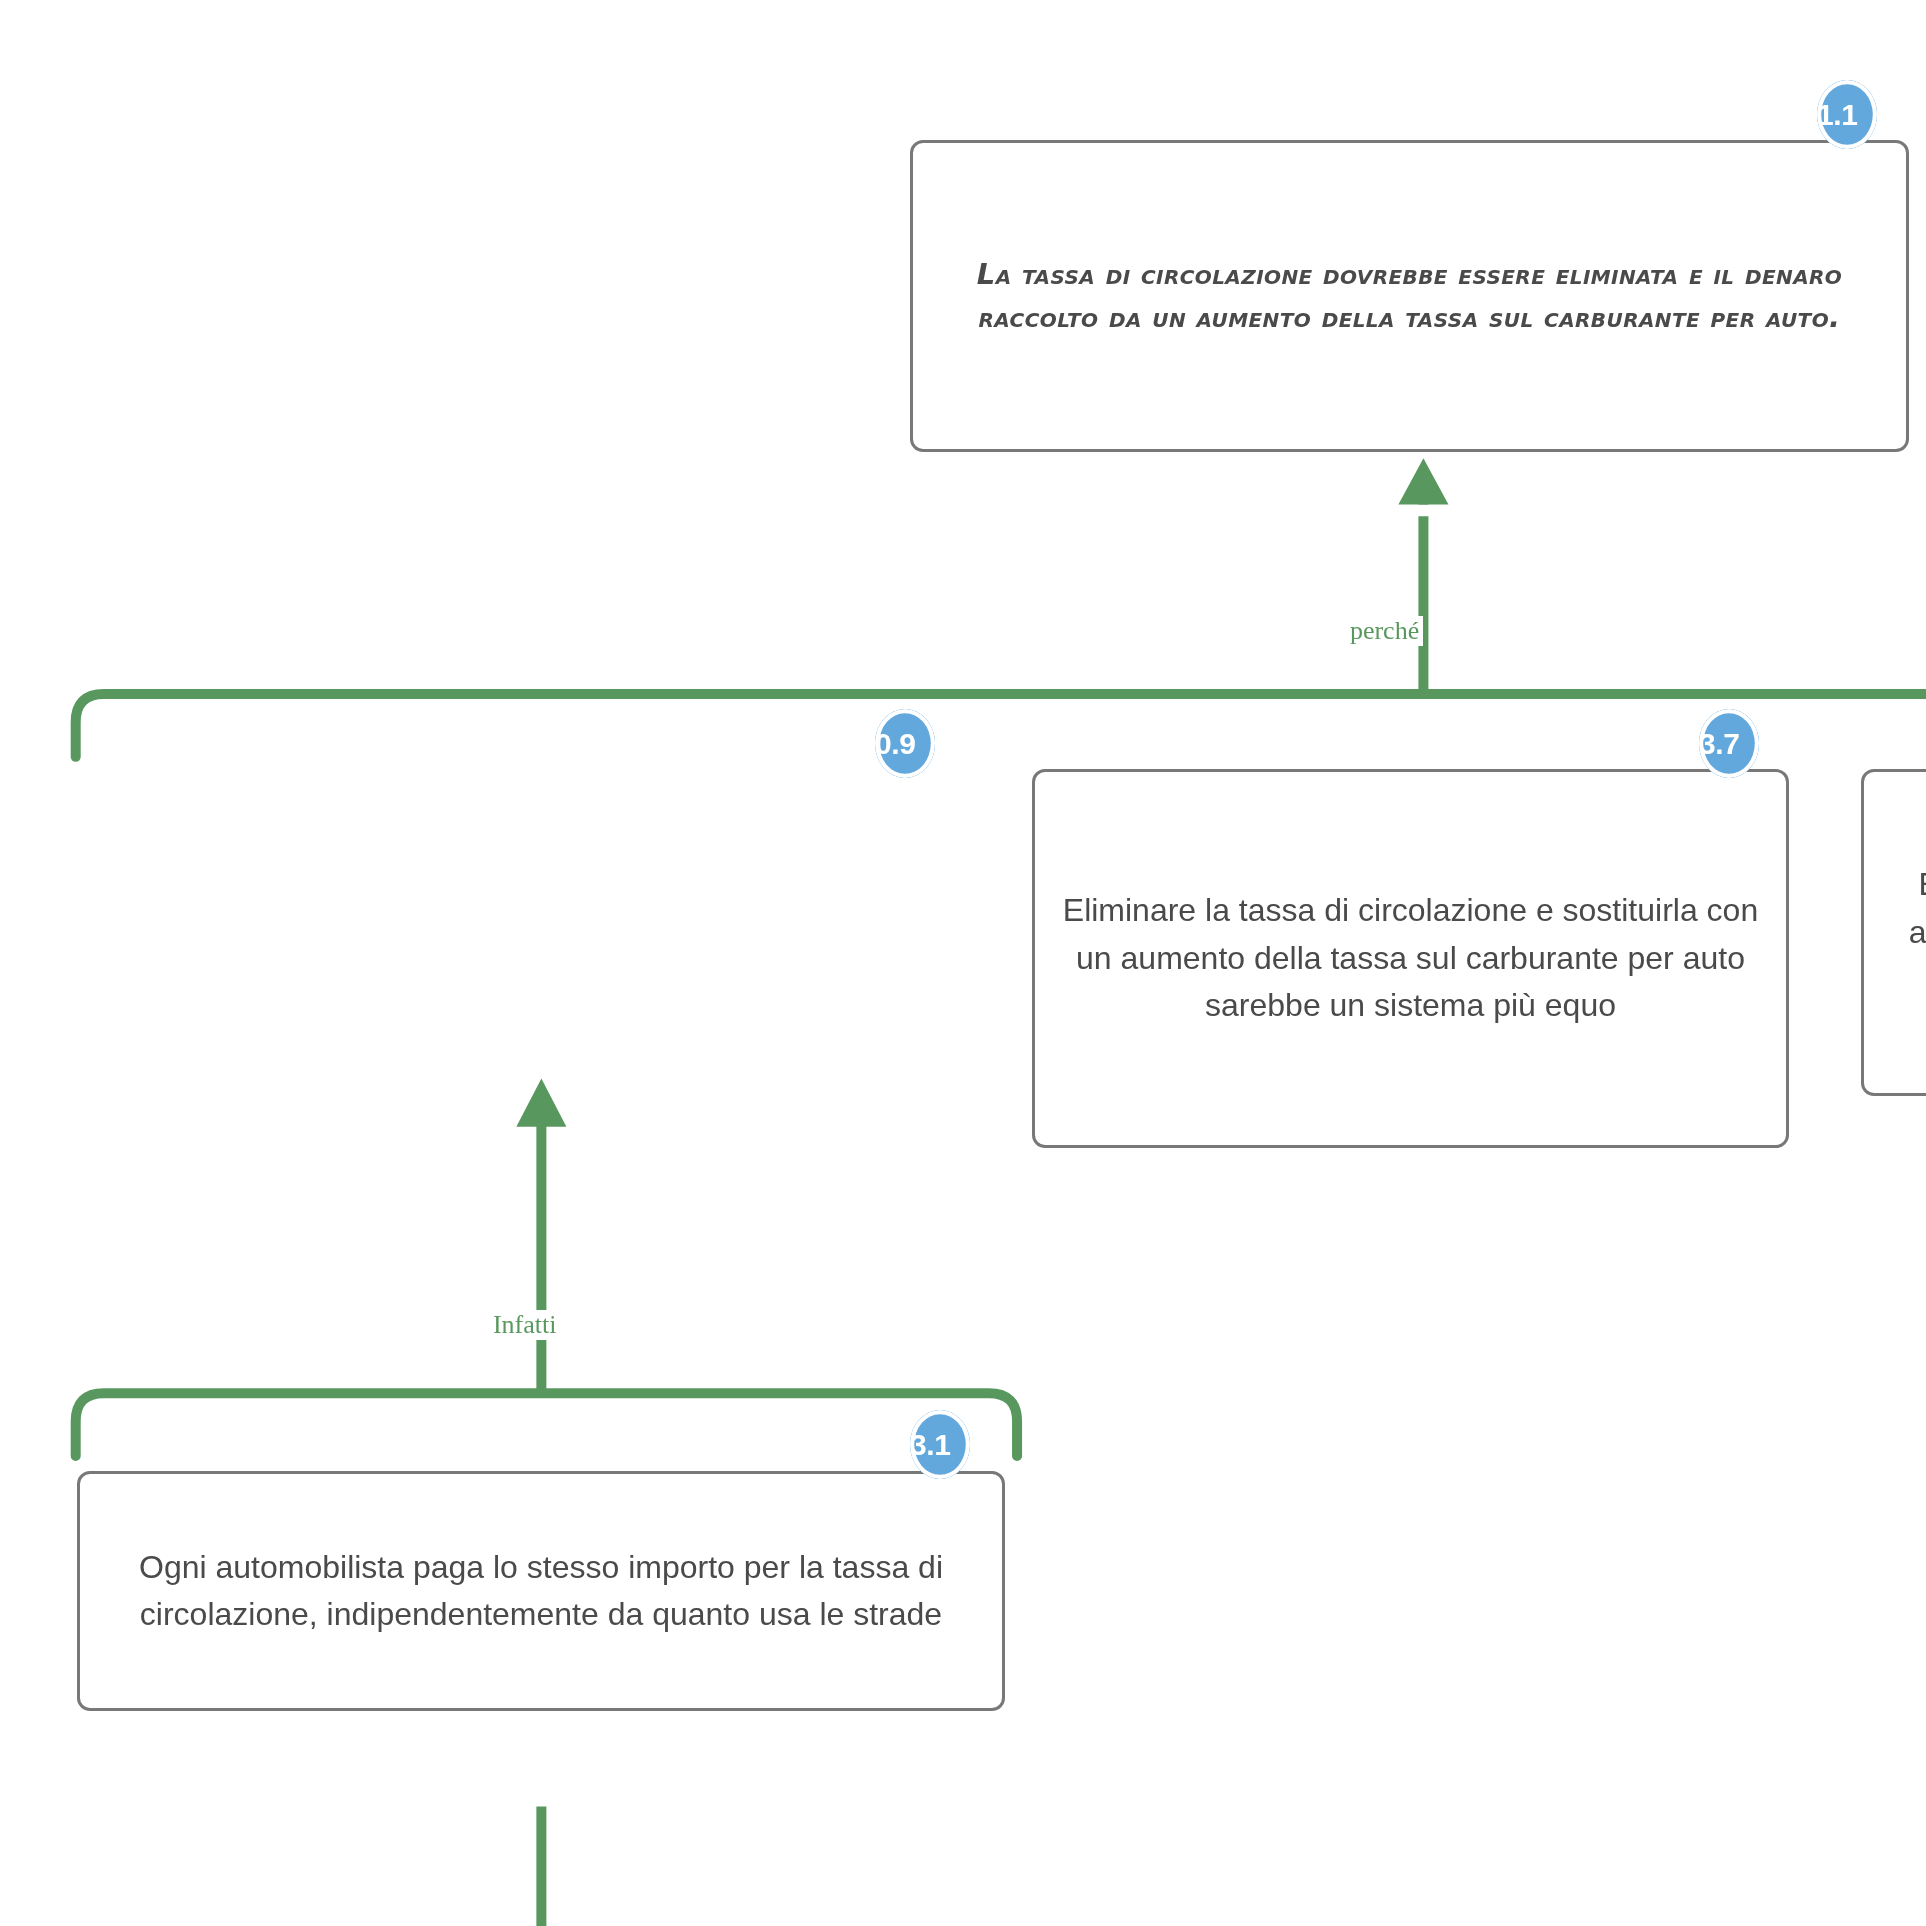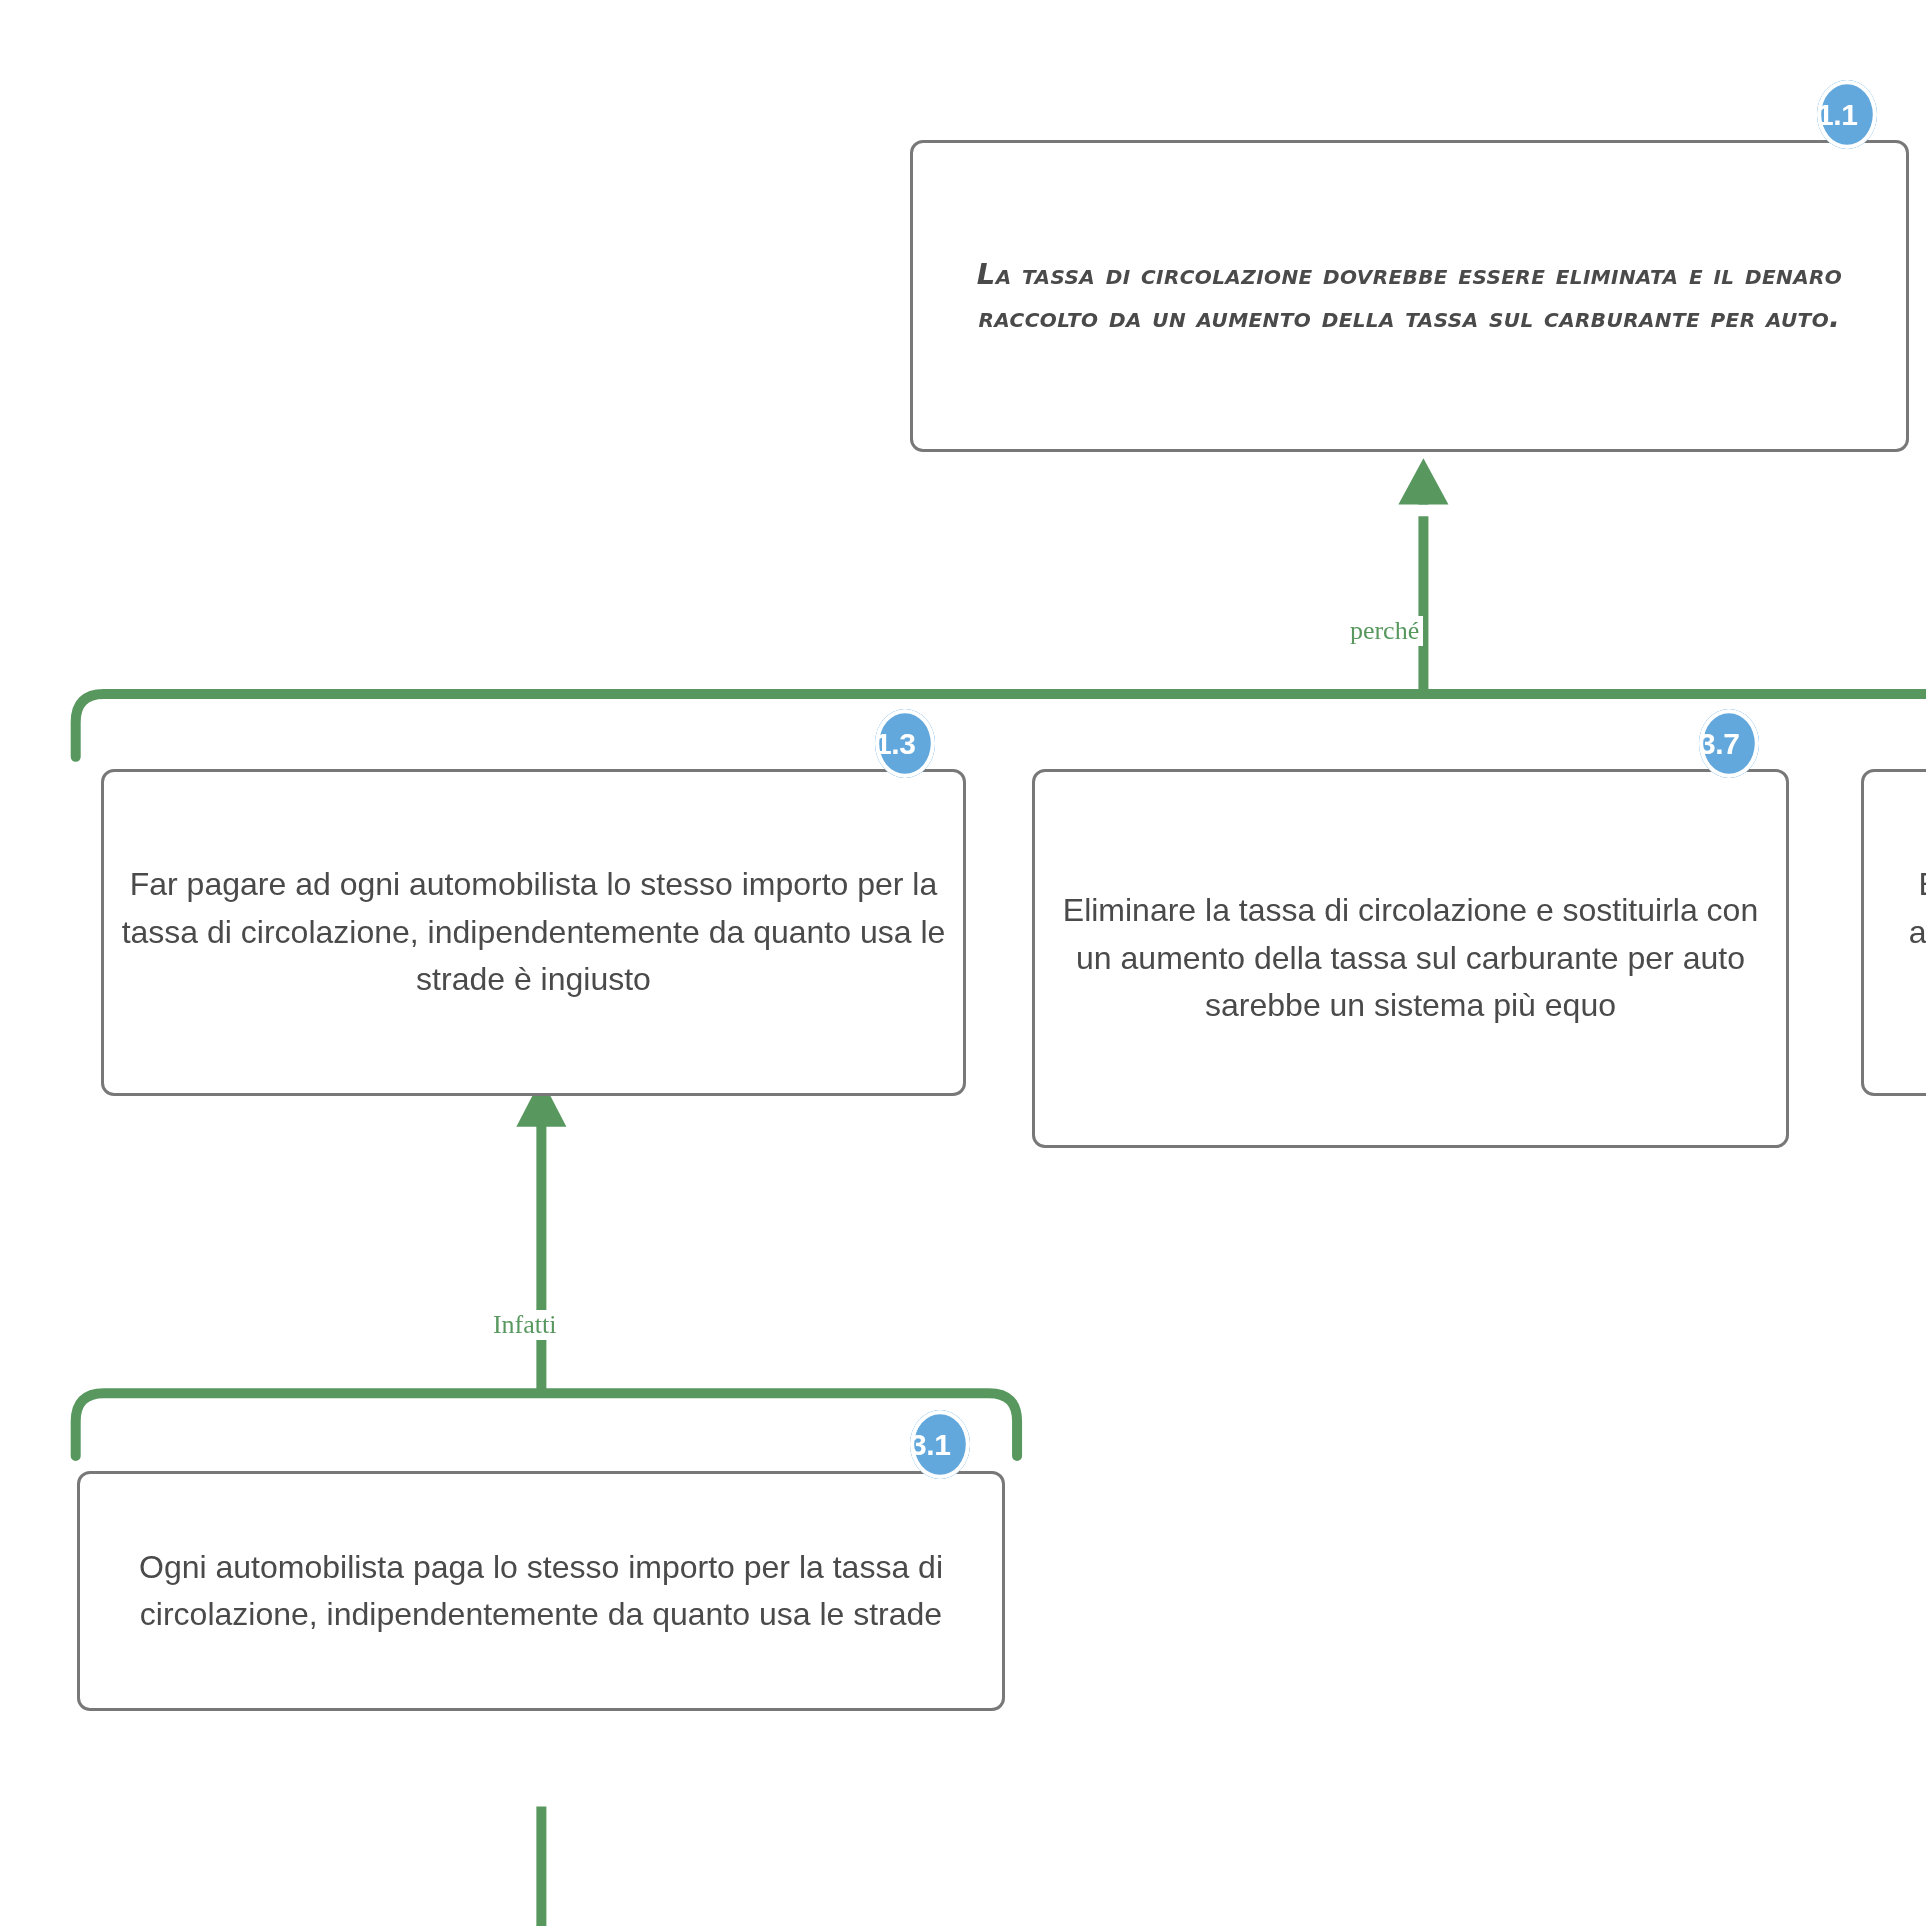--- a/index.html
+++ b/index.html
@@ -116,25 +116,22 @@
 
   <div class="edge-label" style="left:489px; top:1310px;">Infatti</div>
 
   <div class="node root" style="left:910px; top:140px; width:999px; height:312px;">
     <span class="node-text">La tassa di circolazione dovrebbe essere eliminata e il denaro raccolto da un aumento della tassa sul carburante per auto.</span>
   </div>
   <div class="badge" style="left:1817px; top:80px;">
     <span>1.1</span>
   </div>
 
-  <div class="node claim" style="left:101px; top:769px; width:865px; height:327px;">
-    <span class="node-text">Far pagare ad ogni automobilista lo stesso importo per la tassa di circolazione, indipendentemente da quanto usa le strade è ingiusto</span>
-  </div>
   <div class="badge" style="left:875px; top:709px;">
-    <span>1.3</span>
+    <span>0.9</span>
   </div>
 
   <div class="node claim" style="left:1032px; top:769px; width:757px; height:379px;">
     <span class="node-text">Eliminare la tassa di circolazione e sostituirla con un aumento della tassa sul carburante per auto sarebbe un sistema più equo</span>
   </div>
   <div class="badge" style="left:1699px; top:709px;">
     <span>3.7</span>
   </div>
 
   <div class="node claim" style="left:1861px; top:769px; width:855px; height:327px;">

